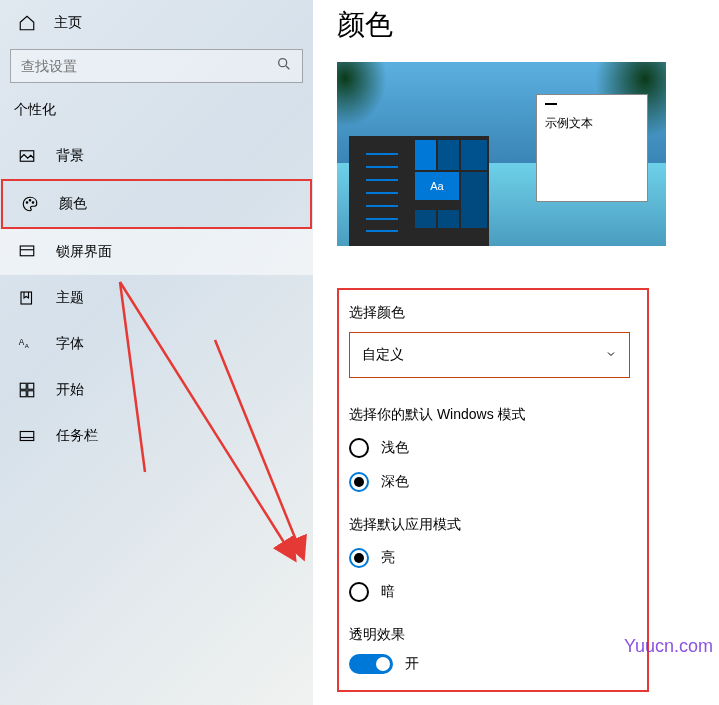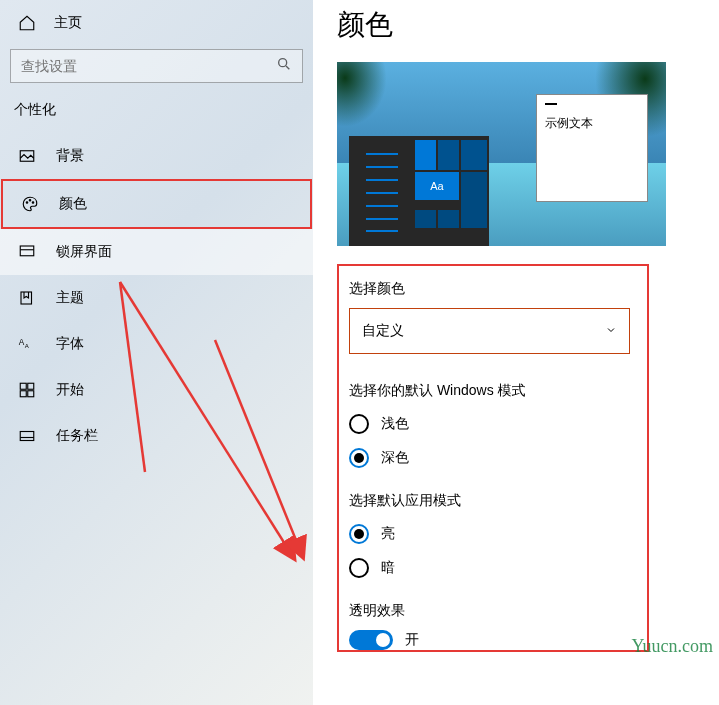--- a/index.html
+++ b/index.html
@@ -36,41 +36,41 @@
     .preview .tile-5 { position: absolute; left: 23px; top: 70px; width: 21px; height: 18px; background: #004a80; }
     .preview .tile-6 { position: absolute; left: 46px; top: 32px; width: 26px; height: 56px; background: #004a80; }
     .preview .stripes { position: absolute; left: 17px; bottom: 8px; width: 40px; height: 90px; display: flex; flex-direction: column; justify-content: space-around; }
     .preview .stripes div { height: 2px; background: #0078d7; width: 32px; }
     .preview .window { position: absolute; right: 18px; top: 32px; width: 112px; height: 108px; background: #fff; border: 1px solid #888; padding: 8px; }
     .preview .window .titlebar { width: 12px; height: 2px; background: #000; margin-bottom: 10px; }
     .preview .window .txt { font-size: 12px; color: #000; }
     .preview .palm-left { position: absolute; left: -10px; top: -5px; width: 60px; height: 70px; background: radial-gradient(ellipse at 30% 30%, #0a3a18 0%, transparent 70%); }
     .preview .palm-right { position: absolute; right: -15px; top: -10px; width: 90px; height: 90px; background: radial-gradient(ellipse at 60% 30%, #0a3a18 0%, transparent 65%); }
     
-    .settings-box { margin-top: 18px; width: 312px; border: 2px solid #e53935; padding: 14px 10px 0 10px; }
+    .settings-box { margin-top: 42px; width: 312px; border: 2px solid #e53935; padding: 14px 10px 16px 10px; }
     .field-label { font-size: 14px; color: #000; margin-bottom: 10px; }
     .dropdown { width: 281px; height: 46px; border: 1px solid #c2410c; display: flex; align-items: center; justify-content: space-between; padding: 0 12px; cursor: pointer; margin-bottom: 28px; }
     .dropdown span { font-size: 14px; }
     .dropdown .chev { width: 12px; height: 12px; }
     
     .radio-group { margin-bottom: 24px; }
     .radio-group .field-label { margin-bottom: 14px; }
     .radio-row { display: flex; align-items: center; gap: 12px; margin-bottom: 14px; cursor: pointer; }
     .radio { width: 20px; height: 20px; border: 2px solid #000; border-radius: 50%; display: flex; align-items: center; justify-content: center; }
     .radio.checked { border-color: #0078d7; }
     .radio.checked::after { content: ''; width: 10px; height: 10px; background: #000; border-radius: 50%; }
     .radio-row span { font-size: 14px; }
     
     .toggle-row { display: flex; align-items: center; gap: 12px; }
     .toggle { width: 44px; height: 20px; background: #0078d7; border-radius: 10px; position: relative; cursor: pointer; }
     .toggle::after { content: ''; position: absolute; right: 3px; top: 3px; width: 14px; height: 14px; background: #fff; border-radius: 50%; }
     .toggle-row span { font-size: 14px; }
     
     .annotation-arrow { position: absolute; pointer-events: none; }
-    .watermark { position: absolute; right: 6px; bottom: 48px; color: #15803d; font-size: 18px; font-family: Liberation Serif, serif; opacity: 0.8; }
+    .watermark { position: absolute; right: 6px; bottom: 48px; color: #6d28d9; font-size: 18px; font-family: Liberation Sans, sans-serif; opacity: 0.8; }
   </style>
 </head>
 <body>
 
 <div class="sidebar">
   <div class="home-row">
     <span class="icon">
       <svg width="18" height="18" viewBox="0 0 24 24" fill="none" stroke="#000" stroke-width="1.5">
           <path d="M3 11 L12 3 L21 11 V21 H3 Z"></path>
         </svg>

